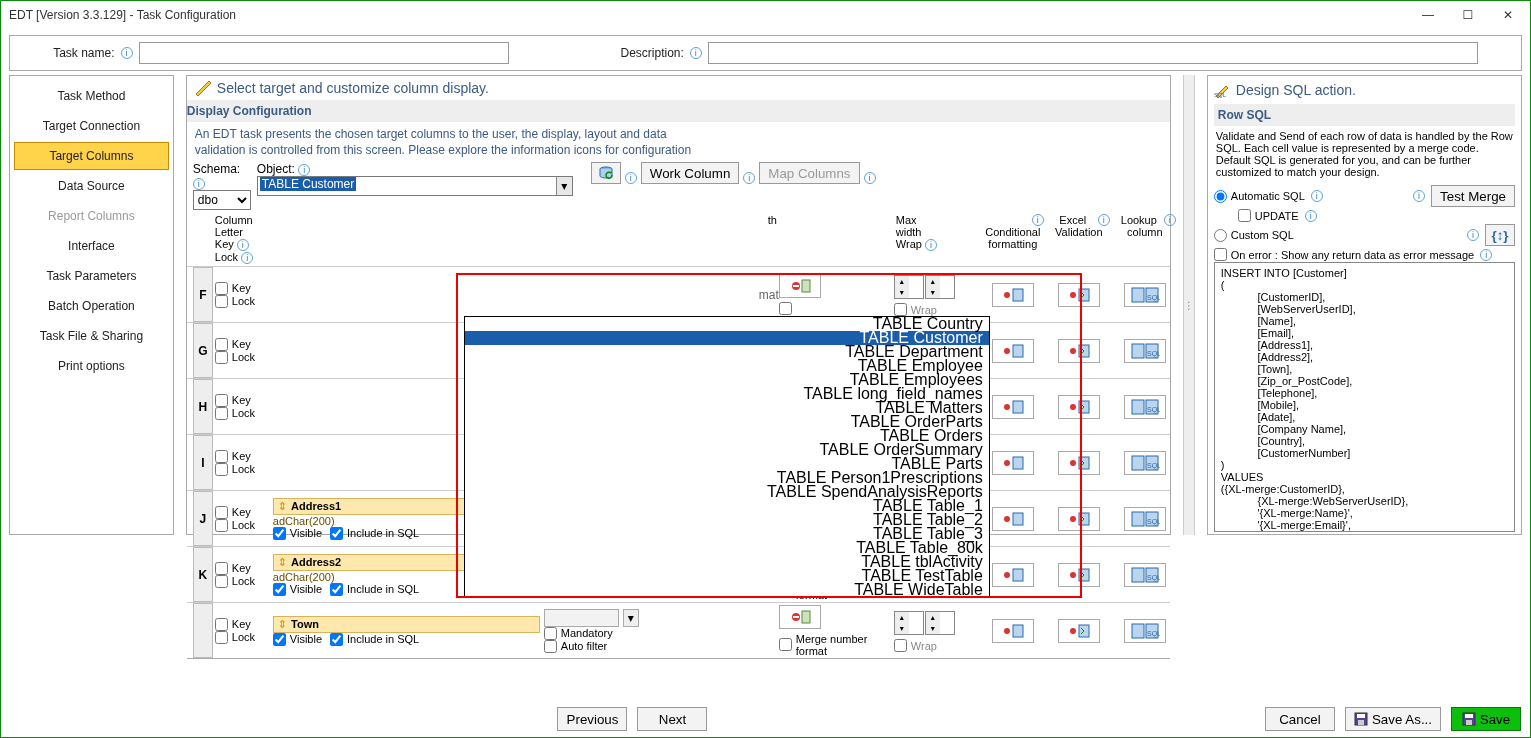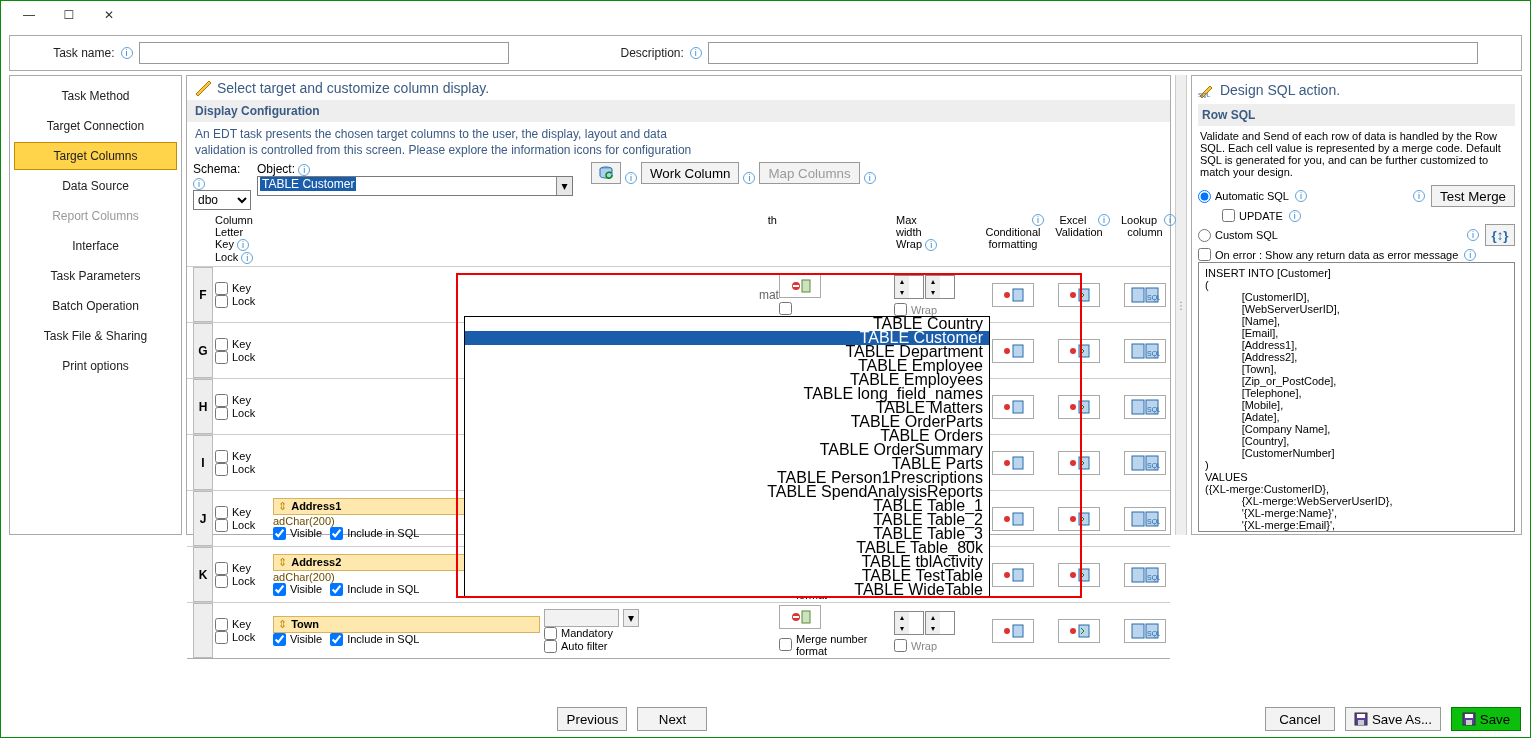--- a/index.html
+++ b/index.html
@@ -21,21 +21,21 @@
   .title-bar .win-btn { width: 40px; height: 24px; text-align: center; font-size: 12px; color: #333; display:inline-flex;align-items:center;justify-content:center;}
   .task-header {
     margin: 6px 8px 4px 8px; height: 36px; border: 1px solid #aaa;
     display: flex; align-items: center; padding: 0 8px; gap: 6px; justify-content: center;
   }
   .task-header .label { color: #222; }
   .task-header input {
     height: 22px; border: 1px solid #999; padding: 0 4px; font-size:12px;
   }
   .main {
-    display: flex; gap: 4px; padding: 0 8px;
+    display: flex; gap: 12px; padding: 0 8px;
     height: 460px;
   }
   .sidebar {
     width: 175px; border: 1px solid #aaa;
     display: flex; flex-direction: column; gap: 2px; padding: 6px 4px;
     background:#fff;
   }
   .sidebar .nav-item {
     text-align: center; padding: 6px 2px; color: #222;
     border: 1px solid transparent;
@@ -45,21 +45,21 @@
   }
   .sidebar .nav-item.disabled { color: #9a9a9a; }
   .center {
     width: 985px; border: 1px solid #aaa; display:flex; flex-direction:column;
     background:#fff;
     position:relative;
   }
   .center .header-row {
     display:flex; align-items:center; gap:6px; padding:4px 8px; color:#3b5b84;
   }
-  .center .section-title { background:#eee; padding:4px 8px; font-weight:bold; color:#3b5b84; }
+  .center .section-title { background:#eee; padding:4px 0; font-weight:bold; color:#3b5b84; }
   .hint { padding:4px 8px; color:#3b5b84; line-height:16px; }
   .object-row { display:flex; align-items:flex-start; gap:4px; padding:0 6px 2px 6px; }
   .schema-col { width:60px; }
   .schema-col .lbl { color:#000; }
   .dropdown-box { border:1px solid #7a7a7a; height:20px; font-size:12px; background:#fff;}
   .obj-input {
     border:1px solid #7a7a7a; height:20px; background:#fff; padding:0 2px;
     color:#000; width:316px; text-align:left; position:relative;
   }
   .obj-input .selected { background:#1a5eab; color:#fff; padding:0 2px; }
@@ -119,20 +119,21 @@
   .float-right { margin-left:auto; }
   .scroll-track { height:14px; border-top:1px solid #aaa; background:#efefef; }
   .drag-handle { width:12px; background:#eee; border-left:1px solid #ccc; border-right:1px solid #ccc; display:flex;align-items:center;justify-content:center; color:#888; font-size:10px;}
   svg.icon-svg { width:16px; height:16px;}
   .mini { font-size:11px;}
 </style>
 </head>
 <body>
 
 <div class="title-bar">
+  <span class="title">EDT [Version 3.3.129] - Task Configuration</span>
   <span class="win-btn">—</span>
   <span class="win-btn">☐</span>
   <span class="win-btn">✕</span>
 </div>
 
 <div class="task-header">
   <span class="label">Task name:</span>
   <span class="info-i">i</span>
   <input style="width: 370px;" value="">
   <span style="width:100px"></span>

